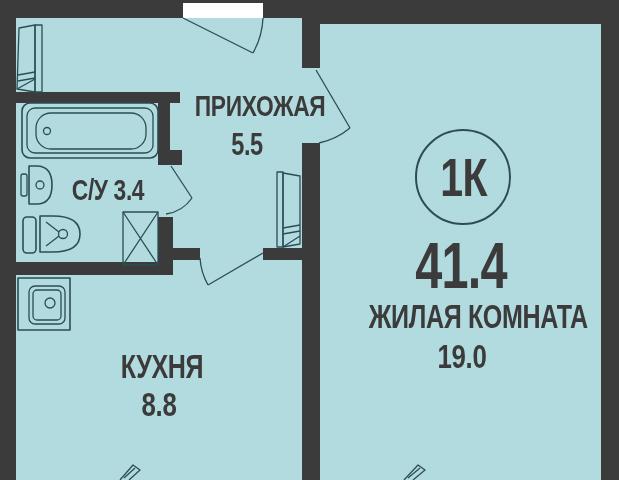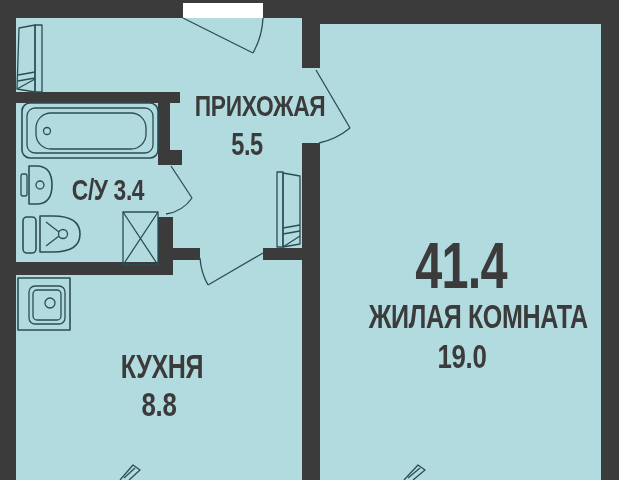--- a/index.html
+++ b/index.html
@@ -123,18 +123,21 @@
   </svg>
 
   <div class="label" style="left:178px;top:91px;width:140px;font-size:30px;">ПРИХОЖАЯ</div>
   <div class="label" style="left:197px;top:129px;width:100px;font-size:31px;">5.5</div>
 
   <div class="label" style="left:38px;top:175px;width:140px;font-size:30px;"><span>С/У</span>&nbsp;<span>3.4</span></div>
 
   <div class="label" style="left:92px;top:350px;width:140px;font-size:33px;">КУХНЯ</div>
   <div class="label" style="left:109px;top:387px;width:100px;font-size:34px;">8.8</div>
 
+  <div class="badge">
+    <span class="badge-text">1К</span>
+  </div>
 
   <div class="label" style="left:361px;top:234px;width:200px;font-size:64px;letter-spacing:-1px;">41.4</div>
 
   <div class="label" style="left:340px;top:300px;width:240px;font-size:33px;">ЖИЛАЯ КОМНАТА</div>
   <div class="label" style="left:362px;top:339px;width:200px;font-size:34px;">19.0</div>
 </div>
 
 </body></html>

